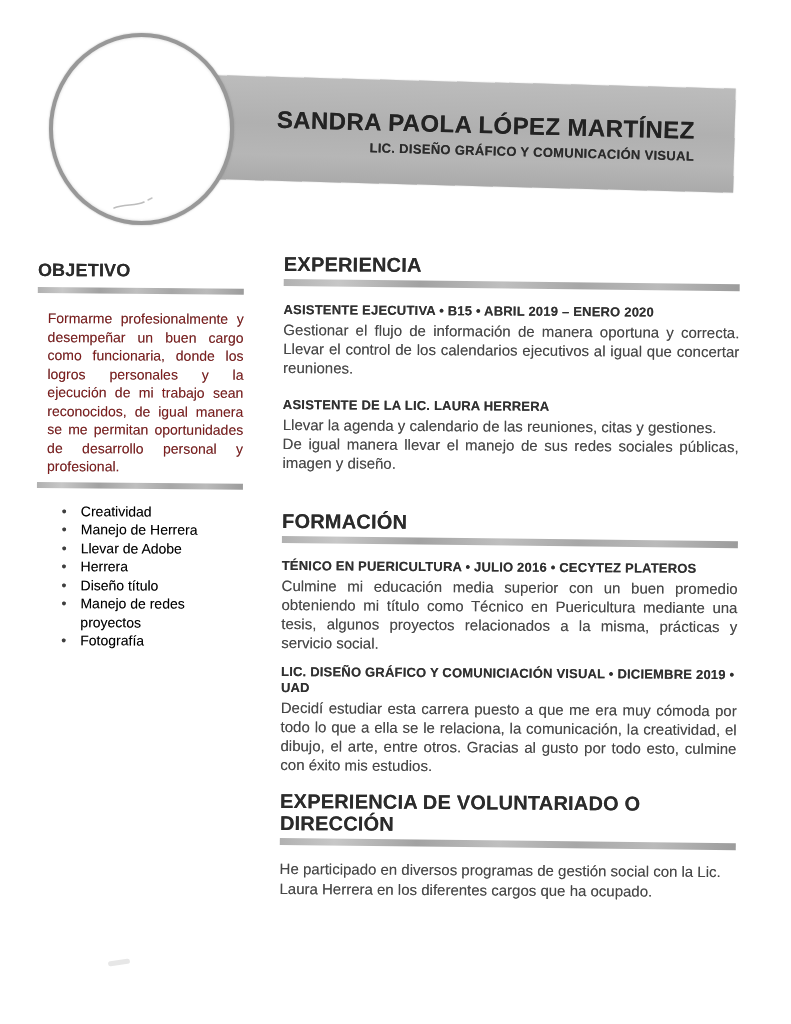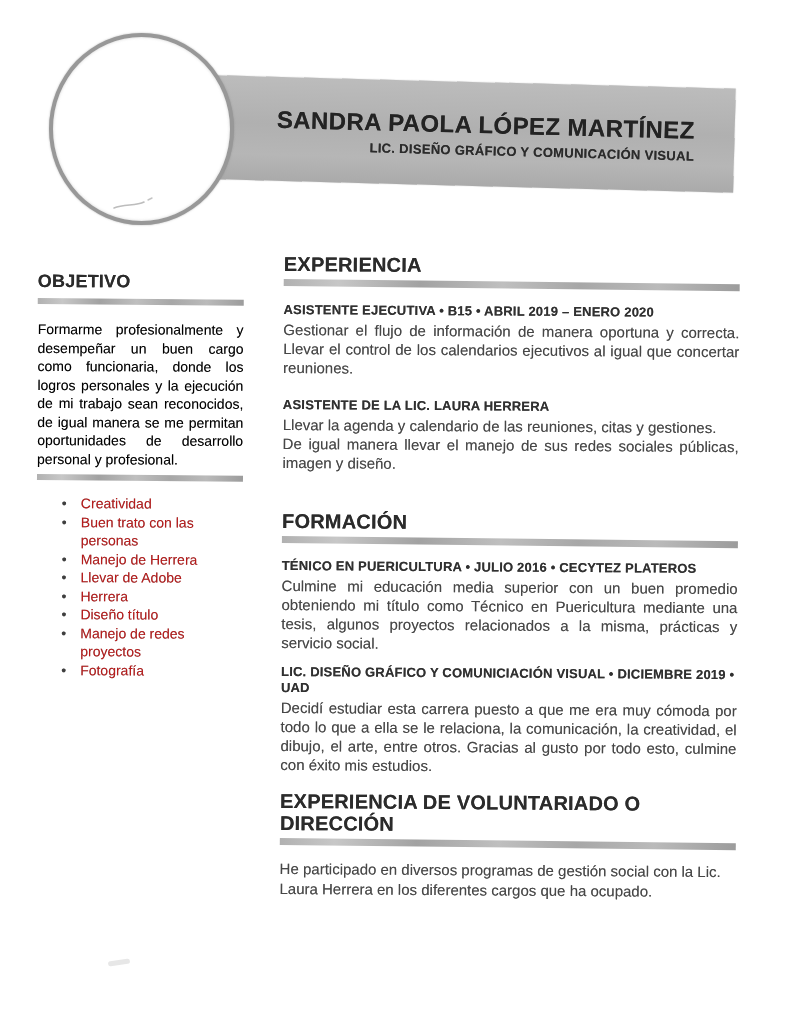--- a/index.html
+++ b/index.html
@@ -47,41 +47,41 @@
     position:absolute; left:108px; top:960px;
     width:22px; height:5px; border-radius:3px;
     background:#e7e7e7; transform:rotate(-8deg);
   }
 
   
   .col-left  { position:absolute; left:38px;  top:250px; width:206px; transform:rotate(.25deg); transform-origin:0 0; }
   .col-right { position:absolute; left:284px; top:245px; width:456px; transform:rotate(.4deg);  transform-origin:0 0; }
 
   h2 { margin:0; color:#2b2b2b; font-weight:bold; text-shadow:0 0 .6px rgba(43,43,43,.8); }
-  .h-left  { font-size:18px; line-height:22px; letter-spacing:.2px; margin-top:20px; }
+  .h-left  { font-size:18px; line-height:22px; letter-spacing:.2px; margin-top:9px; }
   .h-right { font-size:20px; line-height:22px; letter-spacing:.2px; }
 
   .rule {
     height:6px; margin-top:6px;
     background:linear-gradient(90deg,#b1b1b1 0%,#c7c7c7 12%,#a2a2a2 30%,#bfbfbf 48%,#a7a7a7 65%,#bababa 82%,#9c9c9c 100%);
     transform:rotate(.25deg); transform-origin:0 0;
   }
   .rule-wide { height:7px; margin-top:4px; }
 
   .body-text {
     font-size:14px; line-height:18.5px;
-    text-align:justify; color:#000000;
-    margin:16px 0 0 0;
+    text-align:justify; color:#7f1d1d;
+    margin:16px 0 0 10px;
     text-shadow:0 0 .4px rgba(71,71,71,.55);
   }
 
   .skills { margin:14px 0 0 0; padding:0 0 0 44px; list-style:none; }
   .skills li {
     position:relative;
-    font-size:14px; line-height:18.5px; color:#b91c1c;
+    font-size:14px; line-height:18.5px; color:#000000;
     text-shadow:0 0 .4px rgba(71,71,71,.55);
   }
   .skills li::before {
     content:"•";
     position:absolute; left:-19px; top:0;
     font-size:14px; color:#3f3f3f;
   }
 
   .entry-heading {
     margin:0; font-size:13px; line-height:16px;
@@ -116,21 +116,20 @@
   <div class="stray-mark"></div>
 
   <div class="col-left">
     <h2 class="h-left">OBJETIVO</h2>
     <div class="rule"></div>
     <p class="body-text">Formarme profesionalmente y desempeñar un buen cargo como funcionaria, donde los logros personales y la ejecución de mi trabajo sean reconocidos, de igual manera se me permitan oportunidades de desarrollo personal y profesional.</p>
 
     <div class="rule"></div>
     <ul class="skills">
       <li>Creatividad</li>
-      <li>Buen trato con las personas</li>
       <li>Manejo de Herrera</li>
       <li>Llevar de Adobe</li>
       <li>Herrera</li>
       <li>Diseño título</li>
       <li>Manejo de redes proyectos</li>
       <li>Fotografía</li>
     </ul>
   </div>
 
   <div class="col-right">

